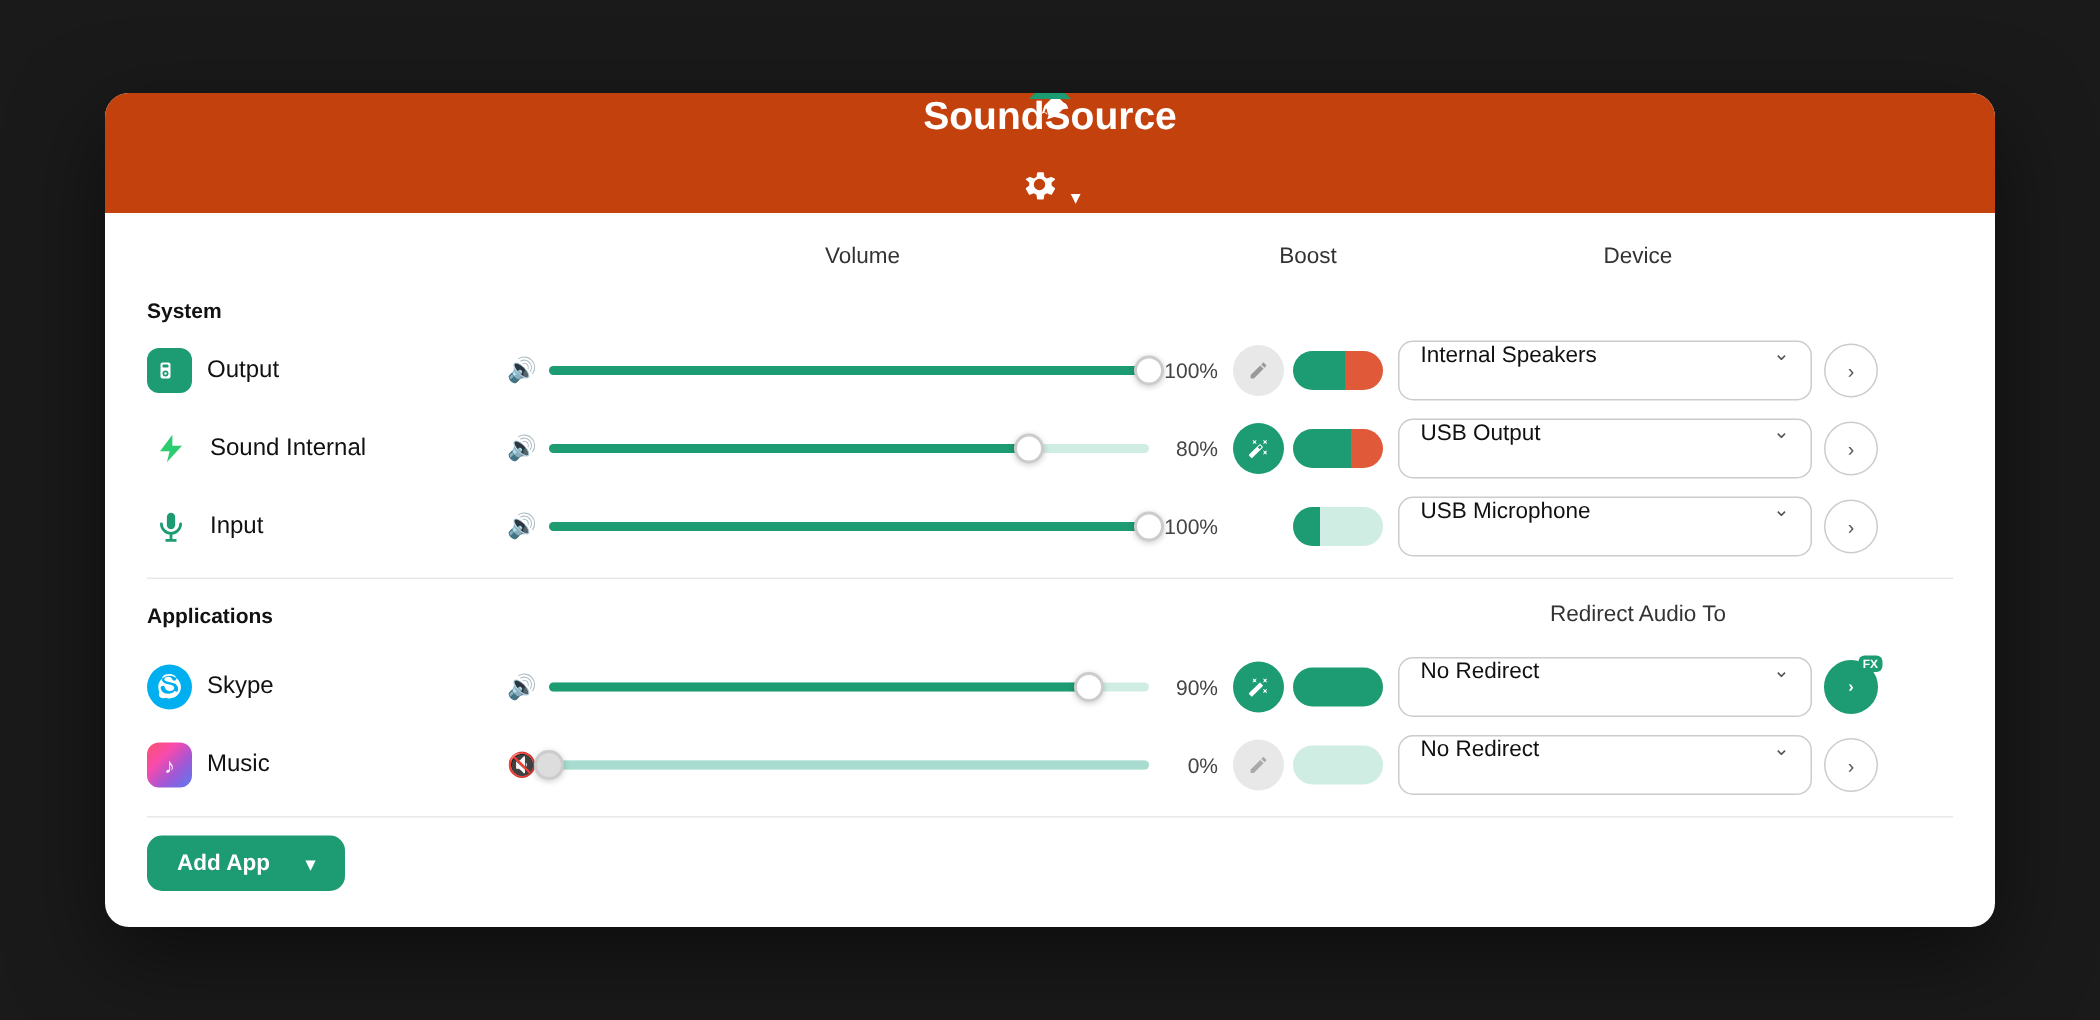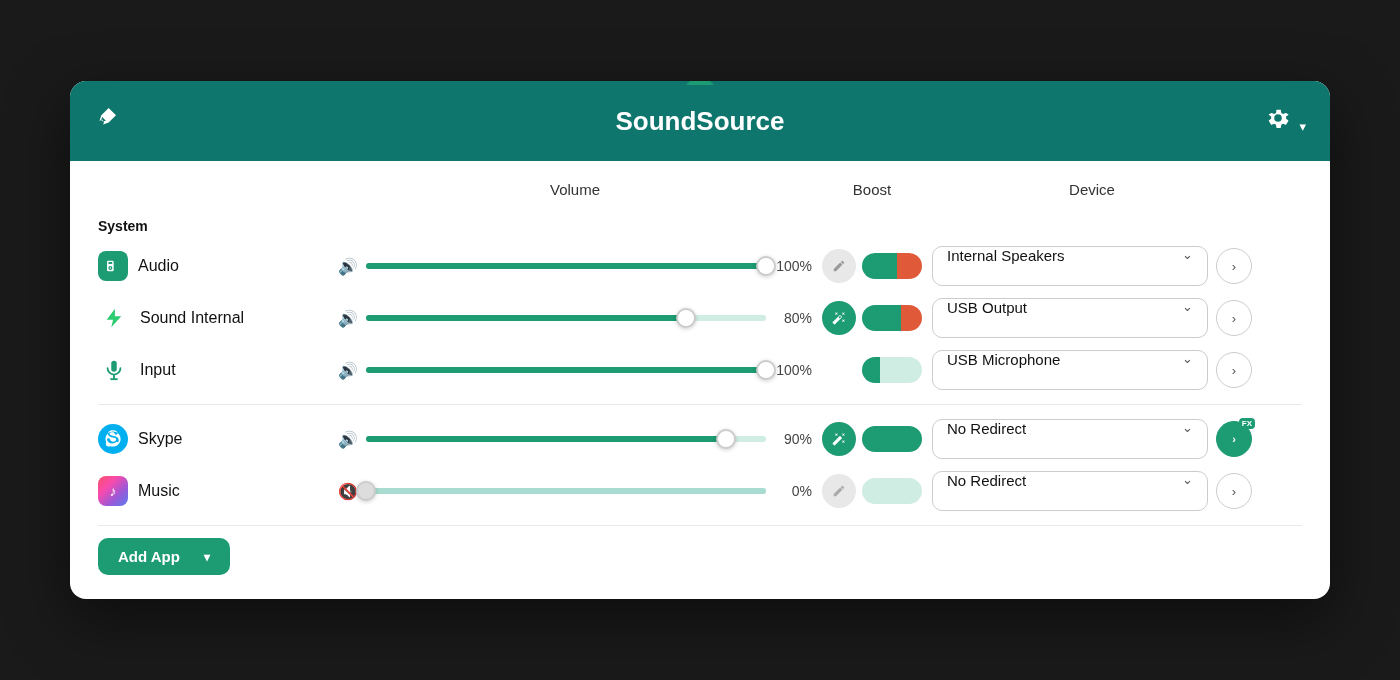--- a/index.html
+++ b/index.html
@@ -13,27 +13,28 @@
     }
     .panel {
       background: #fff;
       border-radius: 16px;
       width: 1260px;
       overflow: hidden;
       box-shadow: 0 20px 60px rgba(0,0,0,0.5);
     }
     
     .header {
-      background: #0f766e;
+      background: #c2410c;
       display: flex;
       align-items: center;
       justify-content: space-between;
       padding: 0 24px;
       height: 80px;
       position: relative;
+      flex-direction: column;
     }
     .header::before {
       content: '';
       position: absolute;
       top: -10px;
       left: 50%;
       transform: translateX(-50%);
       width: 0;
       height: 0;
       border-left: 14px solid transparent;
@@ -341,21 +342,21 @@
     <div class="row">
       <div class="row-label">
         <div class="output-icon">
           <svg width="16" height="16" viewBox="0 0 24 24" fill="white">
             <rect x="3" y="4" width="10" height="16" rx="2" fill="white"></rect>
             <circle cx="8" cy="15" r="3" fill="#1d9b72"></circle>
             <circle cx="8" cy="15" r="1.2" fill="white"></circle>
             <rect x="5" y="6" width="6" height="3" rx="1" fill="#1d9b72"></rect>
           </svg>
         </div>
-        <span>Audio</span>
+        <span>Output</span>
       </div>
       <div class="volume-section">
         <span class="volume-icon">🔊</span>
         <div class="slider-wrap">
           <div class="slider-track">
             <div class="slider-fill" style="width:100%"></div>
             <div class="slider-thumb" style="left:100%"></div>
           </div>
         </div>
         <span class="volume-pct">100%</span>
@@ -446,20 +447,27 @@
         <div class="device-select">
           <span>USB Microphone</span>
           <span class="device-chevron">⌄</span>
         </div>
         <div class="nav-btn">›</div>
       </div>
     </div>
 
     <div class="divider"></div>
 
+    <div style="display:grid; grid-template-columns: 240px 1fr 120px 320px 50px; align-items:center; margin-bottom:8px;">
+      <div class="section-label">Applications</div>
+      <div></div>
+      <div></div>
+      <div class="col-header" style="text-align:center; font-size:15px; color:#333;">Redirect Audio To</div>
+      <div></div>
+    </div>
 
     <div class="row">
       <div class="row-label">
         <div class="skype-icon">
           <svg width="18" height="18" viewBox="0 0 24 24" fill="white">
             <path d="M12.07 2C6.48 2 2 6.48 2 12.07c0 1.49.35 2.89.97 4.14C2.7 17.02 2.5 17.87 2.5 18.75 2.5 20.55 4 22 5.75 22c.88 0 1.73-.2 2.54-.47C9.54 22.15 10.78 22.14 12.07 22.14 17.66 22.14 22.14 17.66 22.14 12.07 22.14 6.48 17.66 2 12.07 2zm4.38 13.5c-.54.8-1.3 1.4-2.28 1.8-.98.4-2.1.6-3.37.6-1.55 0-2.87-.3-3.94-.9-.8-.44-1.46-1.06-1.98-1.85-.52-.79-.78-1.6-.78-2.42 0-.5.18-.92.54-1.27.36-.35.82-.52 1.38-.52.45 0 .84.14 1.17.42.33.28.61.7.84 1.26.26.62.54 1.14.85 1.54.31.4.73.73 1.27.99.54.26 1.23.39 2.08.39 1.18 0 2.14-.27 2.87-.81.73-.54 1.1-1.19 1.1-1.95 0-.62-.19-1.12-.57-1.5-.38-.38-.87-.67-1.47-.87-.6-.2-1.41-.39-2.42-.57-1.37-.25-2.52-.56-3.44-.93-.93-.37-1.67-.88-2.22-1.53-.55-.65-.83-1.45-.83-2.4 0-.91.27-1.71.8-2.4.54-.69 1.3-1.22 2.28-1.59.98-.37 2.13-.56 3.44-.56 1.05 0 1.97.12 2.75.37.78.25 1.44.58 1.97.99.53.41.93.85 1.19 1.32.26.47.39.93.39 1.38 0 .49-.18.93-.53 1.31-.35.38-.8.57-1.34.57-.48 0-.85-.12-1.11-.37-.26-.25-.53-.63-.81-1.14-.34-.62-.75-1.1-1.22-1.44-.47-.34-1.21-.51-2.22-.51-1.02 0-1.84.22-2.46.66-.62.44-.93.96-.93 1.56 0 .37.1.68.31.93.21.25.5.46.88.63.38.17.77.3 1.17.39.4.09 1.07.23 2.01.42 1.19.24 2.27.52 3.24.84.97.32 1.79.72 2.46 1.2.67.48 1.19 1.07 1.56 1.77.37.7.56 1.53.56 2.49 0 .99-.28 1.88-.83 2.68z"></path>
           </svg>
         </div>
         <span>Skype</span>
       </div>

